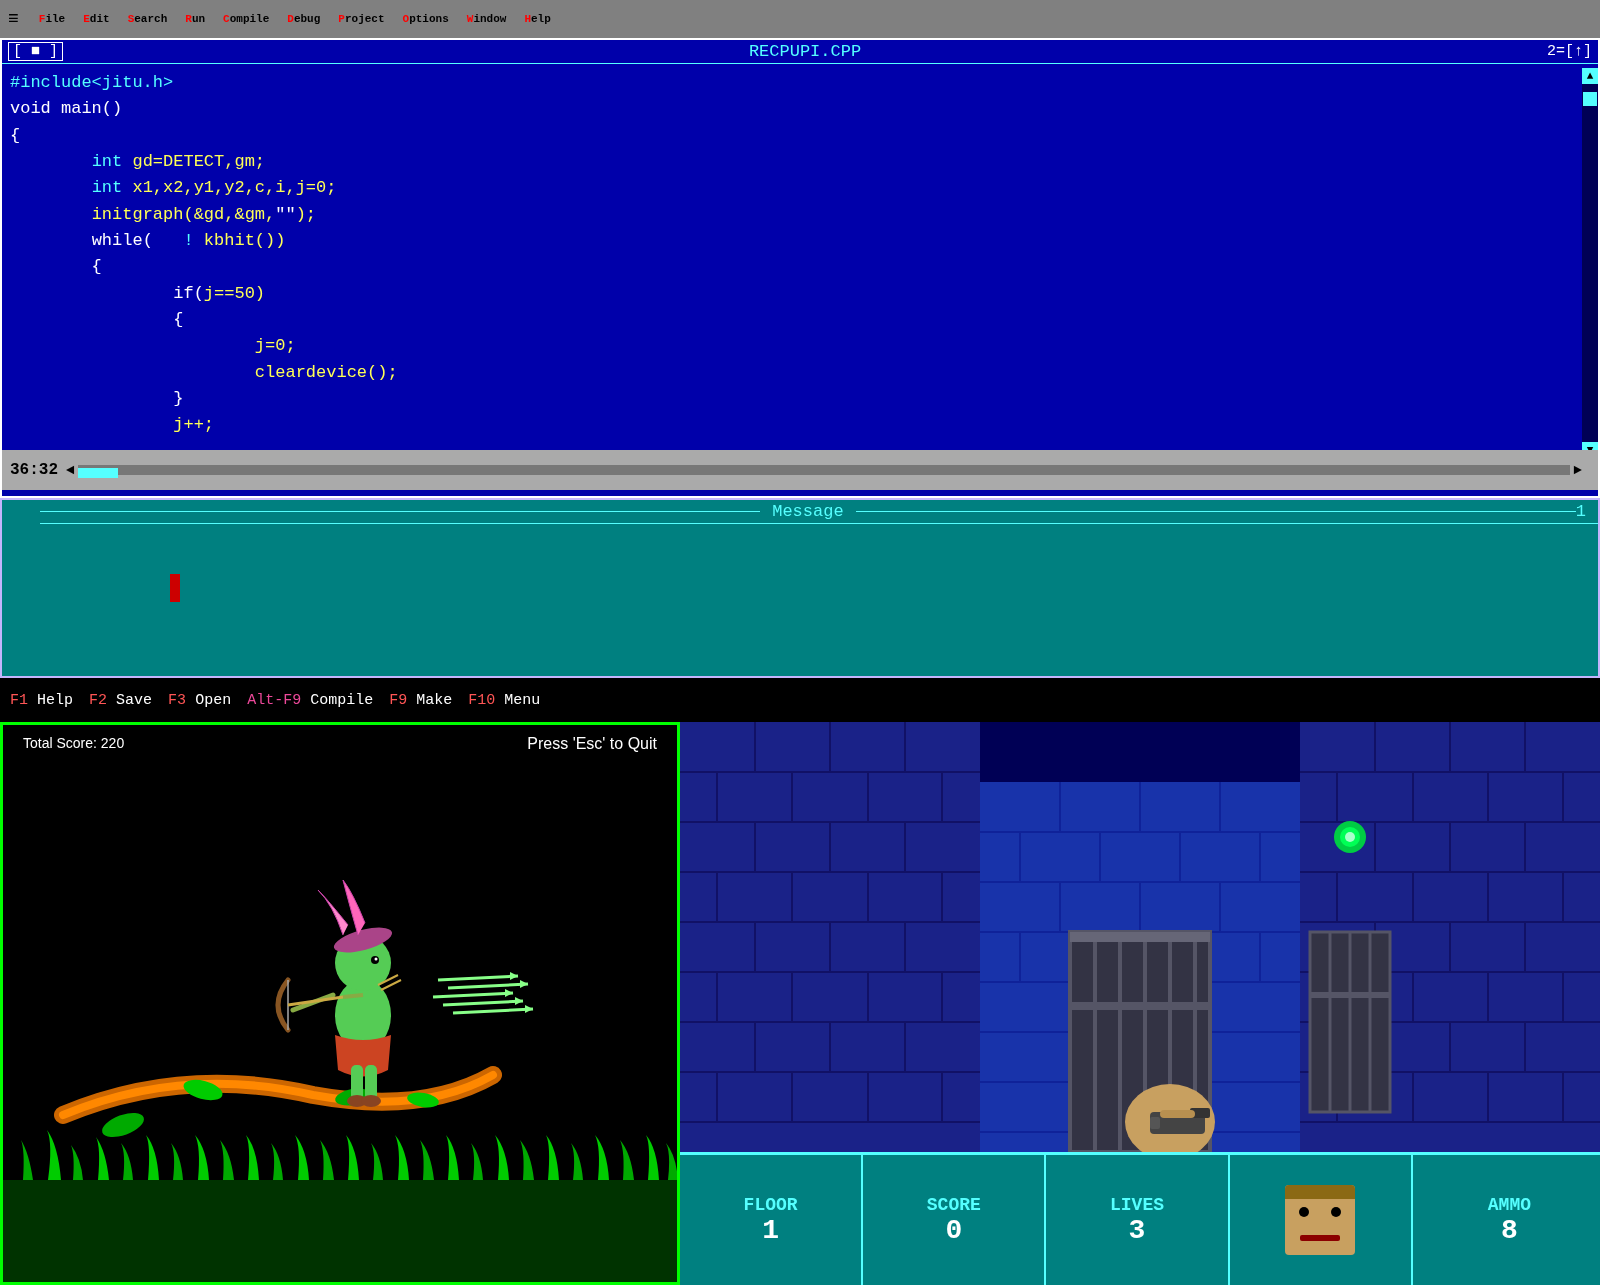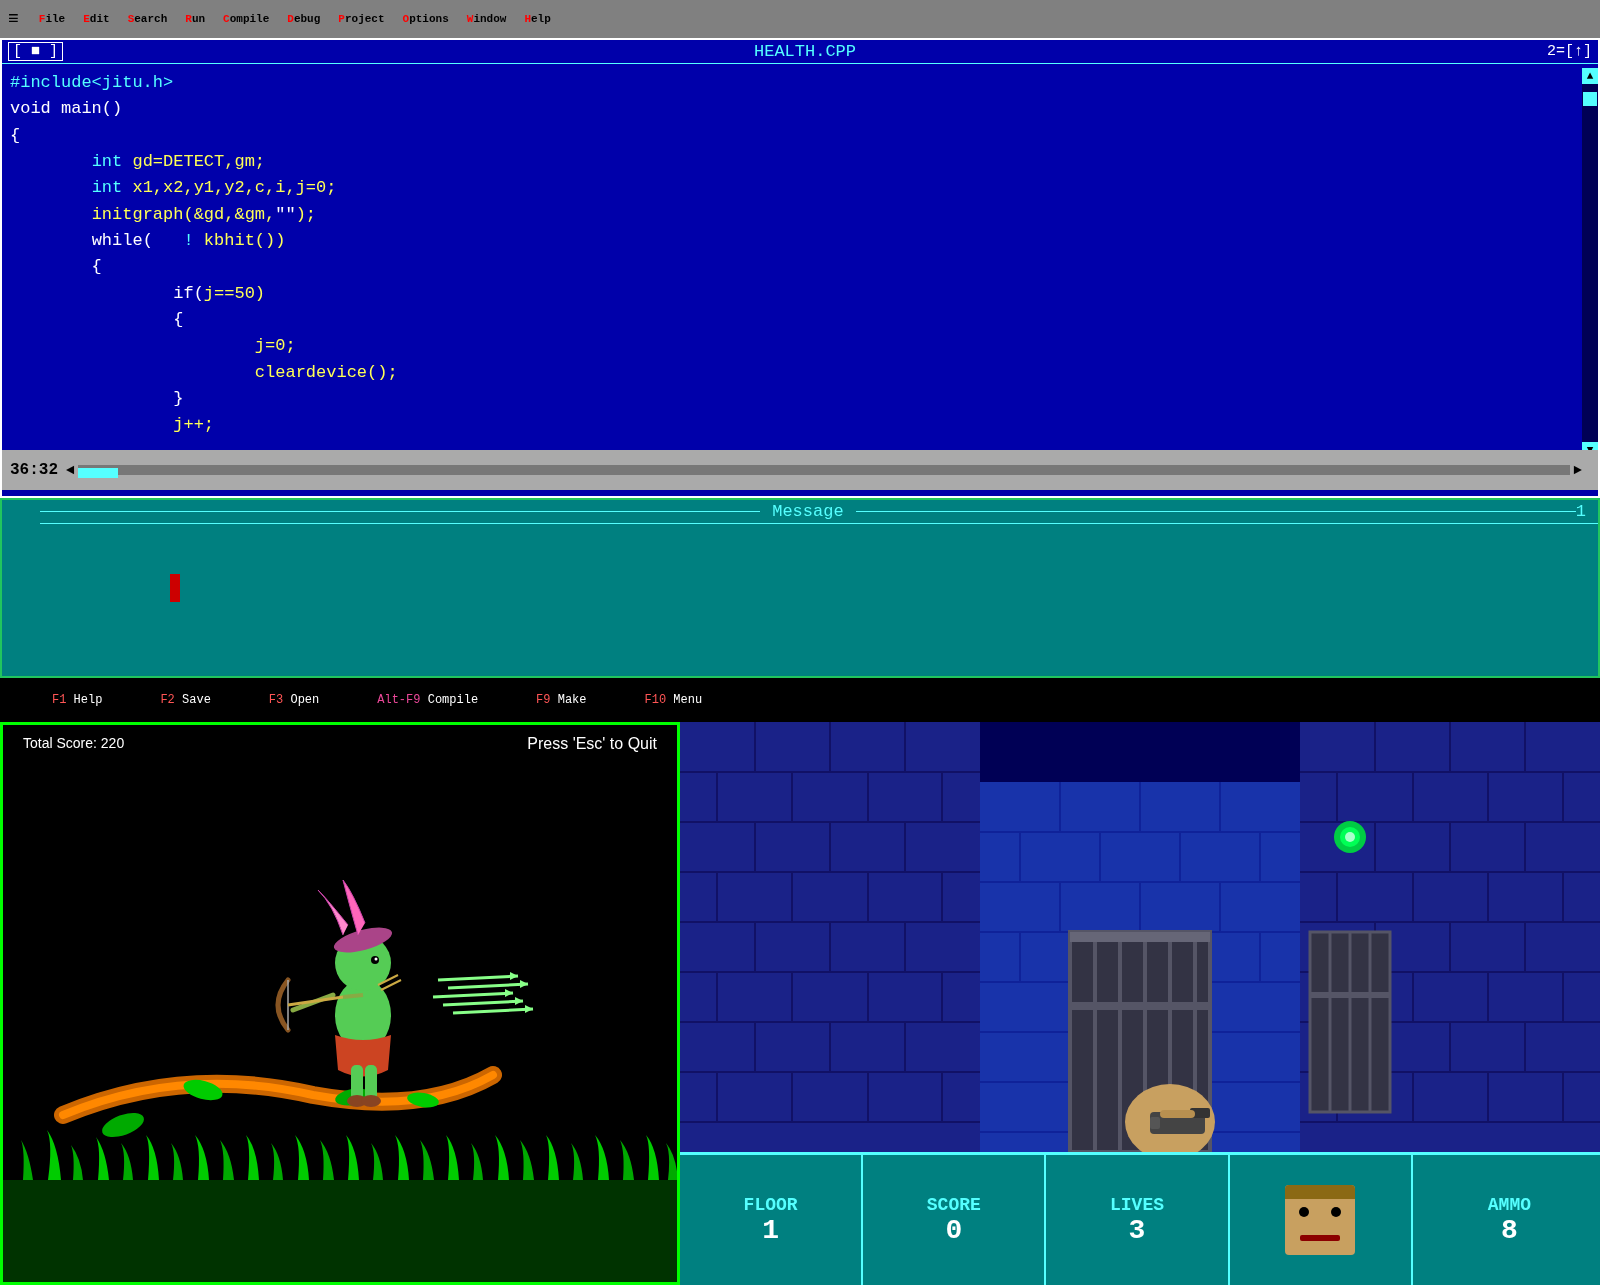--- a/index.html
+++ b/index.html
@@ -106,21 +106,21 @@
       position: relative;
     }
     #editor-statusbar .pos {
       color: #000;
       font-weight: bold;
     }
 
     
     #message-panel {
       background: #008080;
-      border: 2px solid #22c55e;
+      border: 2px solid #c4b5fd;
       height: 180px;
       position: relative;
       padding-left: 38px;
     }
     #message-titlebar {
       color: #55ffff;
       font-size: 17px;
       text-align: center;
       padding: 2px 0;
       font-family: 'Courier New', monospace;
@@ -160,25 +160,24 @@
     #fkey-bar {
       background: #000;
       height: 44px;
       display: flex;
       align-items: center;
       padding: 0 10px;
       gap: 0;
     }
     .fkey-item {
       color: #fff;
-      font-size: 12px;
+      font-size: 15px;
       font-family: 'Courier New', monospace;
       margin-right: 16px;
       cursor: pointer;
-      margin-left: 42px;
     }
     .fkey-item .fkey {
       color: #ff5555;
     }
     .fkey-item .fkey-alt {
       color: #ec4899;
     }
     .fkey-item .fkey-label {
       color: #ffffff;
     }
@@ -372,21 +371,21 @@
   <span class="menu-item"><span class="first-letter">D</span>ebug</span>
   <span class="menu-item"><span class="first-letter">P</span>roject</span>
   <span class="menu-item"><span class="first-letter">O</span>ptions</span>
   <span class="menu-item"><span class="first-letter">W</span>indow</span>
   <span class="menu-item"><span class="first-letter">H</span>elp</span>
 </div>
 
 <div id="editor-container">
   <div id="editor-titlebar">
     <span class="left-tag">[ ■ ]</span>
-    <span class="title-center">HEALTH.CPP</span>
+    <span class="title-center">RECPUPI.CPP</span>
     <span class="right-tag">2=[↑]</span>
   </div>
 
   <div id="code-content">
     <span class="code-line hl-include">#include&lt;jitu.h&gt;</span>
     <span class="code-line"><span class="col-white">void</span> <span class="col-white">main()</span></span>
     <span class="code-line col-white">{</span>
     <span class="code-line">        <span class="col-cyan">int</span> <span class="col-yellow">gd=DETECT,gm;</span></span>
     <span class="code-line">        <span class="col-cyan">int</span> <span class="col-yellow">x1,x2,y1,y2,c,i,j=0;</span></span>
     <span class="code-line">        <span class="col-yellow">initgraph(&amp;gd,&amp;gm,<span class="col-white">""</span>);</span></span>

